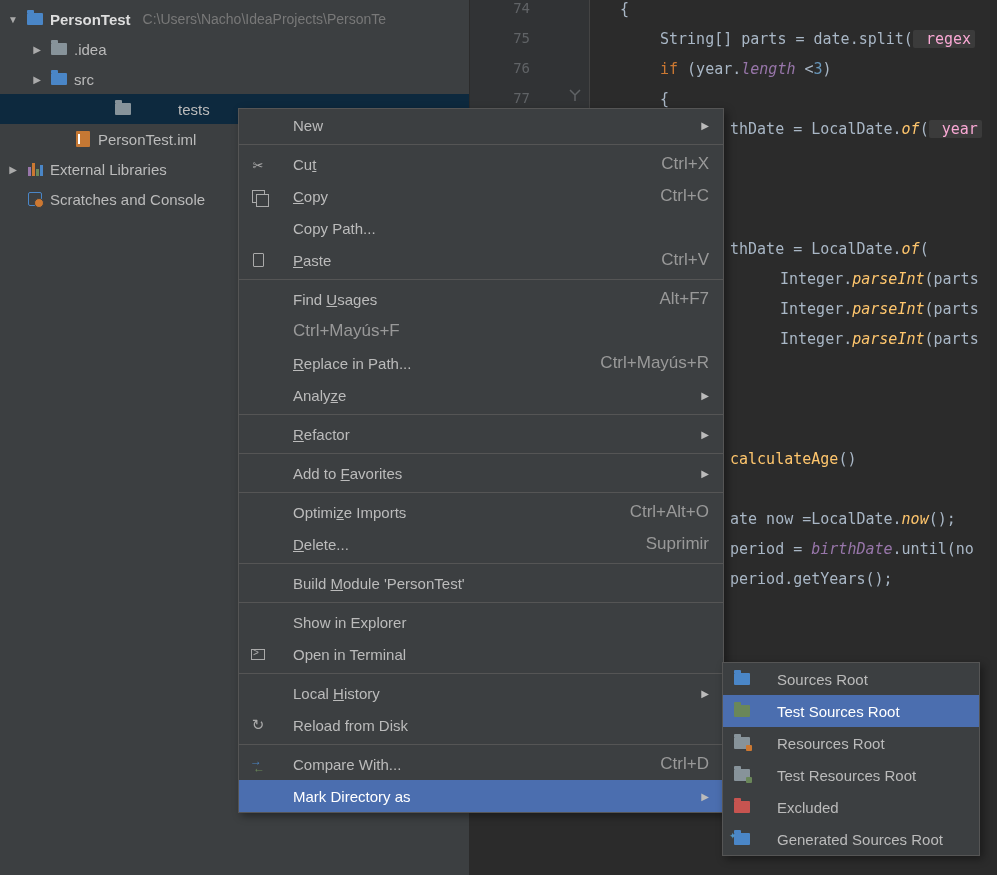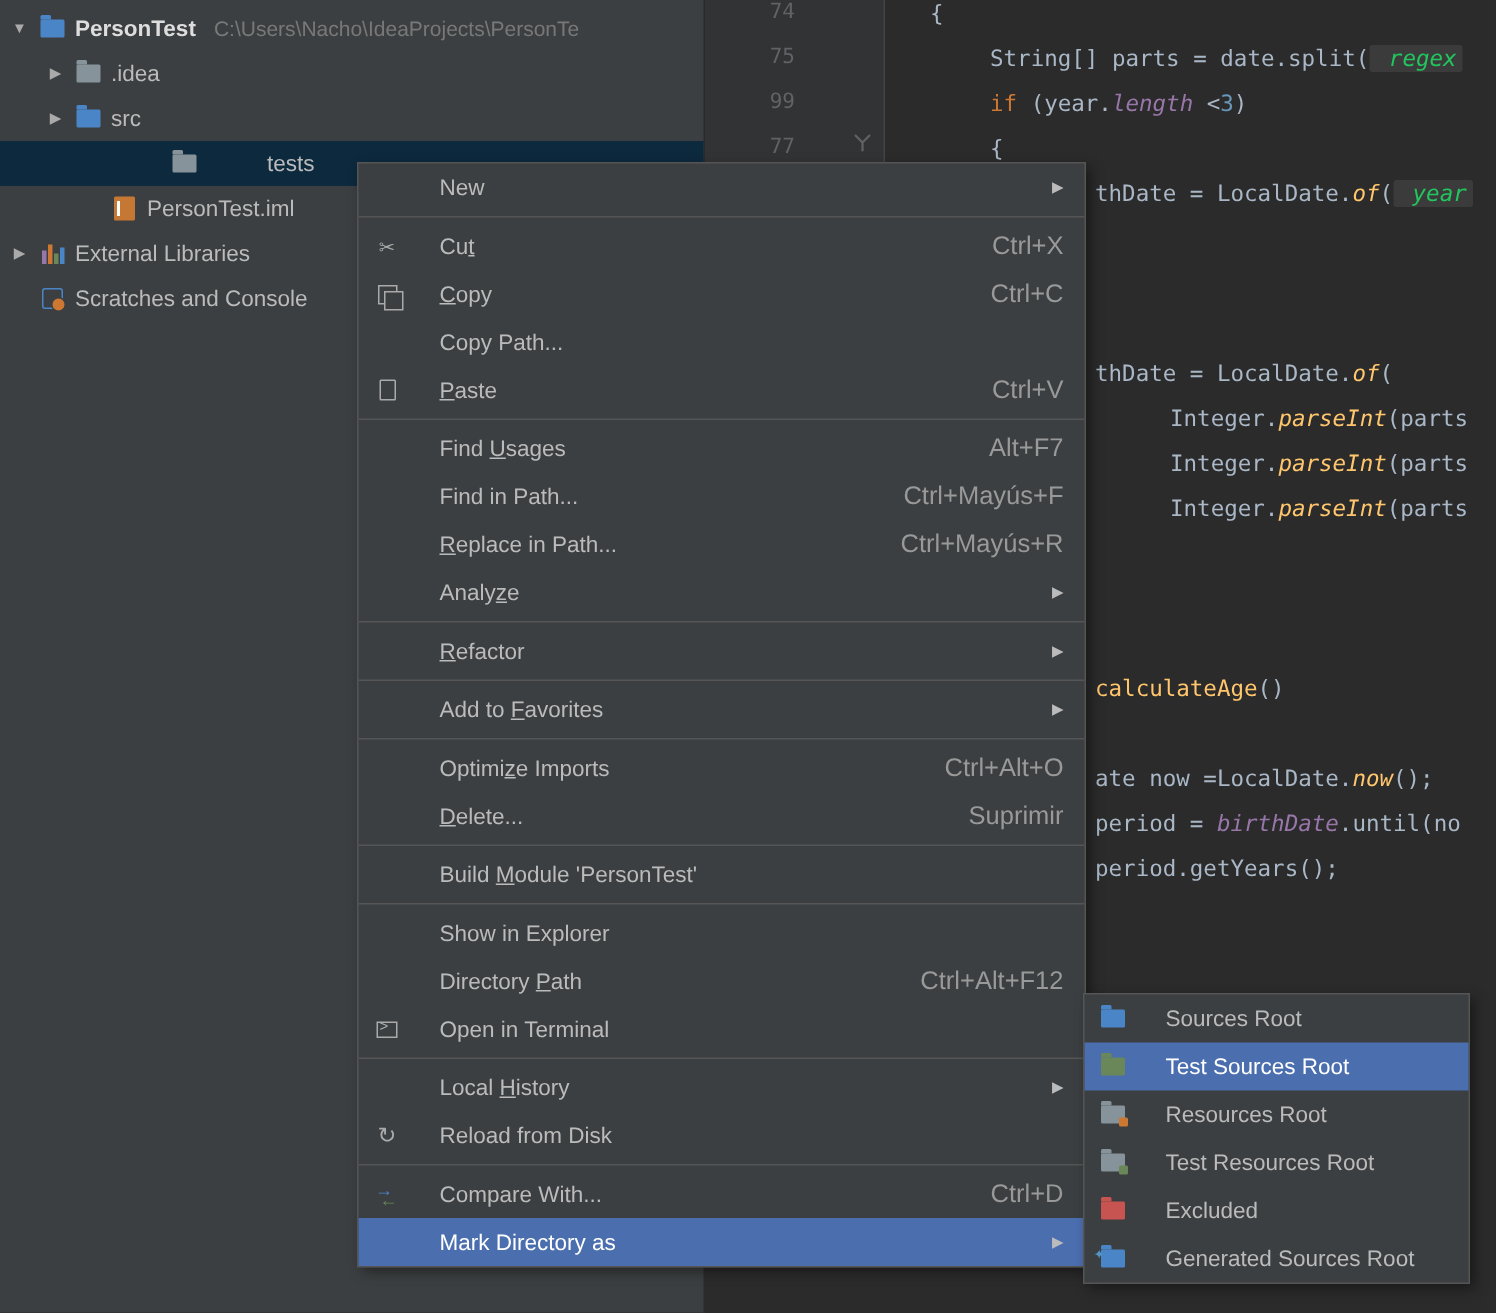--- a/index.html
+++ b/index.html
@@ -77,21 +77,21 @@
     position:absolute; left:0; width:60px; text-align:right;
     color:#606366; font-size:14px;
   }
   .gutter .marker {
     position:absolute; left:98px; width:14px; height:14px;
     display:flex;align-items:center;justify-content:center;
   }
   .gutter .marker svg { stroke:#606366; fill:none; stroke-width:1.5;}
   .codeline { position:absolute; left:130px; right:0; height:30px; white-space:pre; color:#a9b7c6; }
   .kw{color:#cc7832;} .num{color:#6897bb;}
-  .fn{color:#ffc66d;} .field{color:#9876aa;font-style:italic;} .ital{font-style:italic;margin-top:24px;} .param{color:#22c55e;background:#3b3b3b;padding:0 4px;border-radius:2px;font-style:italic;}
+  .fn{color:#ffc66d;} .field{color:#9876aa;font-style:italic;} .ital{font-style:italic;margin-top:24px;} .param{color:#f9a8d4;background:#3b3b3b;padding:0 4px;border-radius:2px;}
   
   .menu {
     position:absolute;
     background:#3c3f41;
     border:1px solid #555;
     box-shadow: 3px 3px 8px rgba(0,0,0,.4);
   }
   .menu.main { left:238px; top:108px; width:486px; }
   .menu.sub { left:722px; top:662px; width:258px; }
   .menu-item {
@@ -200,21 +200,21 @@
       <span class="label">Scratches and Console</span>
     </div>
 
   </div>
 </div>
 
 <div class="editor">
   <div class="gutter">
     <div class="ln" style="top:0px">74</div>
     <div class="ln" style="top:30px">75</div>
-    <div class="ln" style="top:60px">99</div>
+    <div class="ln" style="top:60px">76</div>
     <div class="ln" style="top:90px">77</div>
     <div class="marker" style="top:88px">
       <svg width="12" height="12" viewBox="0 0 12 12">
           <path d="M1 1 L6 6 L11 1 M6 6 L6 12"></path>
         </svg>
     </div>
   </div>
 
   <div class="codeline" style="top:0px"><span style="padding-left:20px">{</span></div>
   <div class="codeline" style="top:30px"><span style="padding-left:60px"><span>String[] parts = date.split(</span><span class="param"> regex</span></span></div>
@@ -266,21 +266,20 @@
       <span class="shortcut">Ctrl+V</span>
     </div>
     <div class="menu-sep"></div>
     <div class="menu-item">
       <span class="icon-slot"></span>
       <span class="text">Find <span class="u">U</span>sages</span>
       <span class="shortcut">Alt+F7</span>
     </div>
     <div class="menu-item">
       <span class="icon-slot"></span>
-      <span class="text">Find in Path...</span>
       <span class="shortcut">Ctrl+Mayús+F</span>
     </div>
     <div class="menu-item">
       <span class="icon-slot"></span>
       <span class="text"><span class="u">R</span>eplace in Path...</span>
       <span class="shortcut">Ctrl+Mayús+R</span>
     </div>
     <div class="menu-item">
       <span class="icon-slot"></span>
       <span class="text">Analy<span class="u">z</span>e</span>
@@ -313,25 +312,20 @@
     <div class="menu-item">
       <span class="icon-slot"></span>
       <span class="text">Build <span class="u">M</span>odule 'PersonTest'</span>
     </div>
     <div class="menu-sep"></div>
     <div class="menu-item">
       <span class="icon-slot"></span>
       <span class="text">Show in Explorer</span>
     </div>
     <div class="menu-item">
-      <span class="icon-slot"></span>
-      <span class="text">Directory <span class="u">P</span>ath</span>
-      <span class="shortcut">Ctrl+Alt+F12</span>
-    </div>
-    <div class="menu-item">
       <span class="icon-slot">
         <span class="mi-terminal"></span>
       </span>
       <span class="text">Open in Terminal</span>
     </div>
     <div class="menu-sep"></div>
     <div class="menu-item">
       <span class="icon-slot"></span>
       <span class="text">Local <span class="u">H</span>istory</span>
       <span class="sub-arrow">▶</span>

